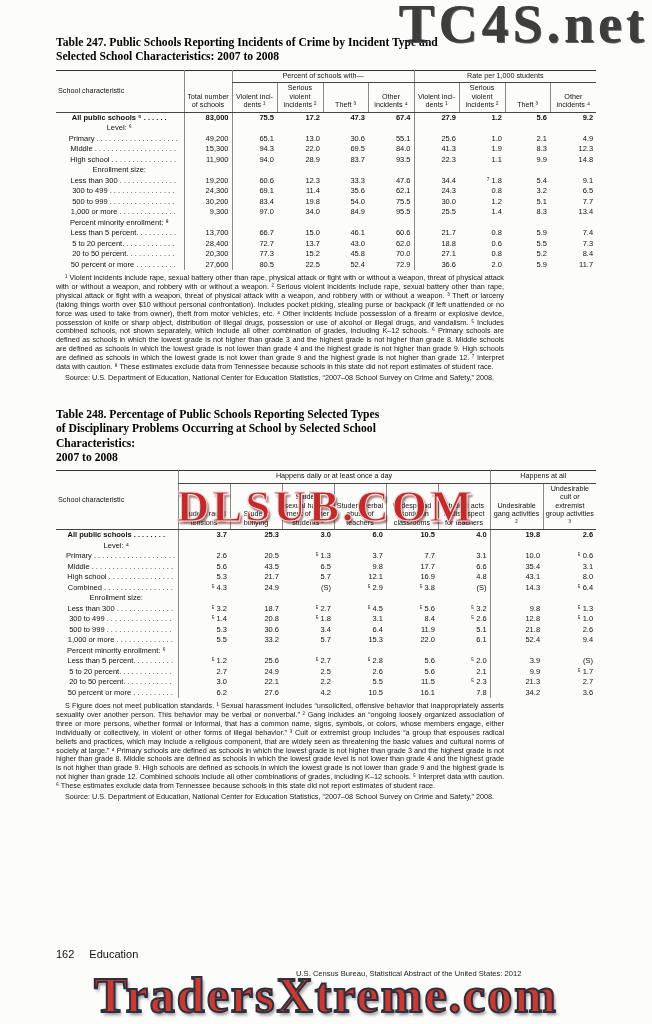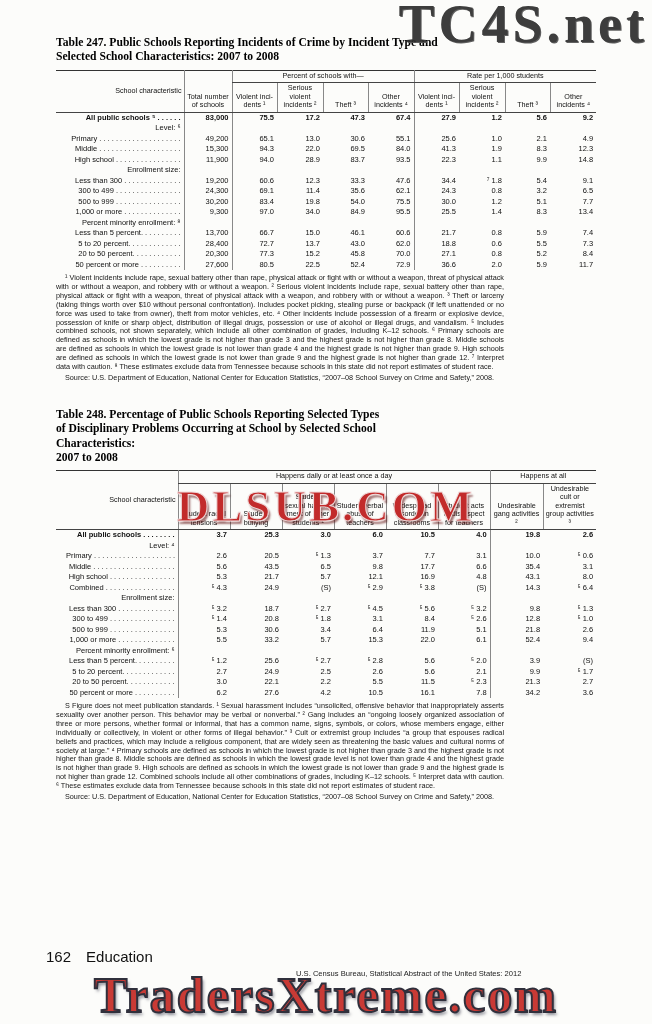--- a/index.html
+++ b/index.html
@@ -13,39 +13,39 @@
     font-family:"Liberation Serif",serif;font-weight:700;font-size:11.6px;
     line-height:1.25;white-space:pre-line;margin:0 0 5px 0;color:#000;
   }
   .tbl-note{font-size:7.3px;line-height:1.22;margin:0 0 3px 0;text-align:justify;color:#151515}
   table.stat{width:100%;border-collapse:collapse;table-layout:fixed;font-size:7.5px;border-top:1px solid #333}
   thead th{
     font-weight:400;text-align:center;vertical-align:bottom;
     padding:1px 2px 2px 2px;line-height:1.18;font-size:7.2px;color:#111;
     border-bottom:1px solid #444;
   }
-  th.lblh{vertical-align:middle;text-align:right}
+  th.lblh{vertical-align:middle;text-align:left}
   .sep{border-left:1px solid #888}
   tbody td{padding:0 3px 0 0;line-height:1.4;vertical-align:bottom;color:#101010}
-  td.lbl{text-align:right;white-space:nowrap;overflow:hidden;padding-left:2px}
+  td.lbl{text-align:center;white-space:nowrap;overflow:hidden;padding-left:2px}
   td.lbl.ind{padding-left:10px}
   td.num{text-align:right}
   tr.bold-row td{font-weight:700}
   .fn{font-size:7.25px;line-height:1.22;text-align:justify;text-indent:9px;margin:4px 0 0 0;color:#161616}
   .src{font-size:7.25px;line-height:1.22;text-indent:9px;margin:2px 0 0 0;color:#161616}
   .section-248{margin-top:25px}
 
   .watermark{position:absolute;font-family:"Liberation Serif",serif;font-weight:700;white-space:nowrap;z-index:6;pointer-events:none}
   .wm-top{top:-7px;right:4px;font-size:54px;letter-spacing:4px;color:#2f2f2f;opacity:.93;text-shadow:1px 1px 0 #555}
   .wm-mid{top:480px;left:50%;transform:translateX(-50%);font-size:45px;letter-spacing:3px;color:#c22b2b;
     -webkit-text-stroke:1px #f0dcdc;text-shadow:2px 3px 2px rgba(90,10,10,.55)}
   .wm-bottom{top:966px;left:50%;transform:translateX(-50%);font-size:50px;letter-spacing:2px;color:#c93a35;
     -webkit-text-stroke:2px #30303c;text-shadow:2px 3px 3px rgba(40,40,60,.5)}
 
-  .page-footer{position:absolute;left:46px;top:948px;font-size:15px;color:#111;z-index:2}
+  .page-footer{position:absolute;left:56px;top:948px;font-size:11px;color:#111;z-index:2}
   .page-footer .sect{margin-left:15px}
   .census{position:absolute;left:296px;top:969px;font-size:7.6px;color:#222;z-index:2}
 </style>
 </head>
 <body>
 
 <div class="watermark wm-top">TC4S.net</div>
 
 <div class="page">
 

